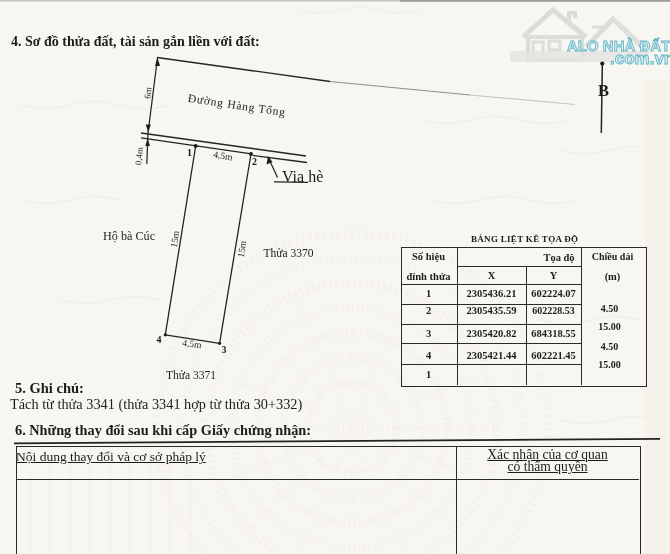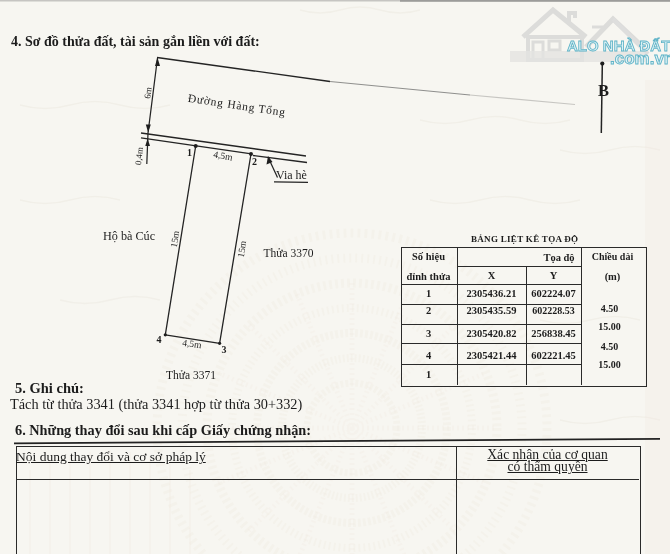--- a/index.html
+++ b/index.html
@@ -114,21 +114,21 @@
 </svg>
 
 <div class="t b" style="left:11px;top:34px;font-size:14px;">4. Sơ đồ thửa đất, tài sản gắn liền với đất:</div>
 
 <div class="t" style="left:237px;top:104.5px;font-size:11.5px;letter-spacing:0.8px;transform:translate(-50%,-50%) rotate(8.5deg);">Đường Hàng Tổng</div>
 <div class="t" style="left:148px;top:92.5px;font-size:9px;transform:translate(-50%,-50%) rotate(-83deg);">6m</div>
 <div class="t" style="left:138.8px;top:155.5px;font-size:8.8px;transform:translate(-50%,-50%) rotate(-84deg);">0,4m</div>
 <div class="t b" style="left:187px;top:147px;font-size:10px;">1</div>
 <div class="t b" style="left:252px;top:155.7px;font-size:10px;">2</div>
 <div class="t" style="left:222.8px;top:156.4px;font-size:9.5px;transform:translate(-50%,-50%) rotate(10deg);">4,5m</div>
-<div class="t" style="left:276px;top:168px;font-size:12px;">Via hè</div>
+<div class="t" style="left:282px;top:168px;font-size:16px;">Via hè</div>
 <div class="t" style="left:103px;top:228.5px;font-size:12.2px;">Hộ bà Cúc</div>
 <div class="t" style="left:175px;top:239.2px;font-size:9.3px;transform:translate(-50%,-50%) rotate(-81deg);">15m</div>
 <div class="t" style="left:241.5px;top:249px;font-size:9.3px;transform:translate(-50%,-50%) rotate(-81deg);">15m</div>
 <div class="t" style="left:263.5px;top:246.6px;font-size:11.5px;">Thửa 3370</div>
 <div class="t b" style="left:156.5px;top:334px;font-size:10px;">4</div>
 <div class="t b" style="left:221.5px;top:343.5px;font-size:10px;">3</div>
 <div class="t" style="left:191.5px;top:343.8px;font-size:9.5px;transform:translate(-50%,-50%) rotate(8deg);">4,5m</div>
 <div class="t" style="left:166px;top:369.2px;font-size:11.5px;">Thửa 3371</div>
 <div class="t b" style="left:598px;top:80.5px;font-size:16.5px;">B</div>
 
@@ -155,21 +155,21 @@
 <div class="t b" style="left:581px;top:270.5px;width:63px;text-align:center;font-size:10.5px;">(m)</div>
 
 <div class="t b" style="left:400px;top:288px;width:57px;text-align:center;font-size:10.5px;">1</div>
 <div class="t b" style="left:457px;top:288px;width:69px;text-align:center;font-size:10.5px;">2305436.21</div>
 <div class="t b" style="left:526px;top:288px;width:55px;text-align:center;font-size:10.5px;">602224.07</div>
 <div class="t b" style="left:400px;top:305px;width:57px;text-align:center;font-size:10.5px;">2</div>
 <div class="t b" style="left:457px;top:305px;width:69px;text-align:center;font-size:10.5px;">2305435.59</div>
 <div class="t b" style="left:526px;top:305px;width:55px;text-align:center;font-size:10px;">602228.53</div>
 <div class="t b" style="left:400px;top:327.5px;width:57px;text-align:center;font-size:10.5px;">3</div>
 <div class="t b" style="left:457px;top:327.5px;width:69px;text-align:center;font-size:10.5px;">2305420.82</div>
-<div class="t b" style="left:526px;top:327.5px;width:55px;text-align:center;font-size:10.5px;">256838.45</div>
+<div class="t b" style="left:526px;top:327.5px;width:55px;text-align:center;font-size:10.5px;">684318.55</div>
 <div class="t b" style="left:400px;top:350px;width:57px;text-align:center;font-size:10.5px;">4</div>
 <div class="t b" style="left:457px;top:350px;width:69px;text-align:center;font-size:10.5px;">2305421.44</div>
 <div class="t b" style="left:526px;top:350px;width:55px;text-align:center;font-size:10.5px;">602221.45</div>
 <div class="t b" style="left:400px;top:368.5px;width:57px;text-align:center;font-size:10.5px;">1</div>
 
 <div class="t b" style="left:578px;top:303px;width:63px;text-align:center;font-size:10px;">4.50</div>
 <div class="t b" style="left:578px;top:320.5px;width:63px;text-align:center;font-size:10px;">15.00</div>
 <div class="t b" style="left:578px;top:341px;width:63px;text-align:center;font-size:10px;">4.50</div>
 <div class="t b" style="left:578px;top:359px;width:63px;text-align:center;font-size:10px;">15.00</div>
 

